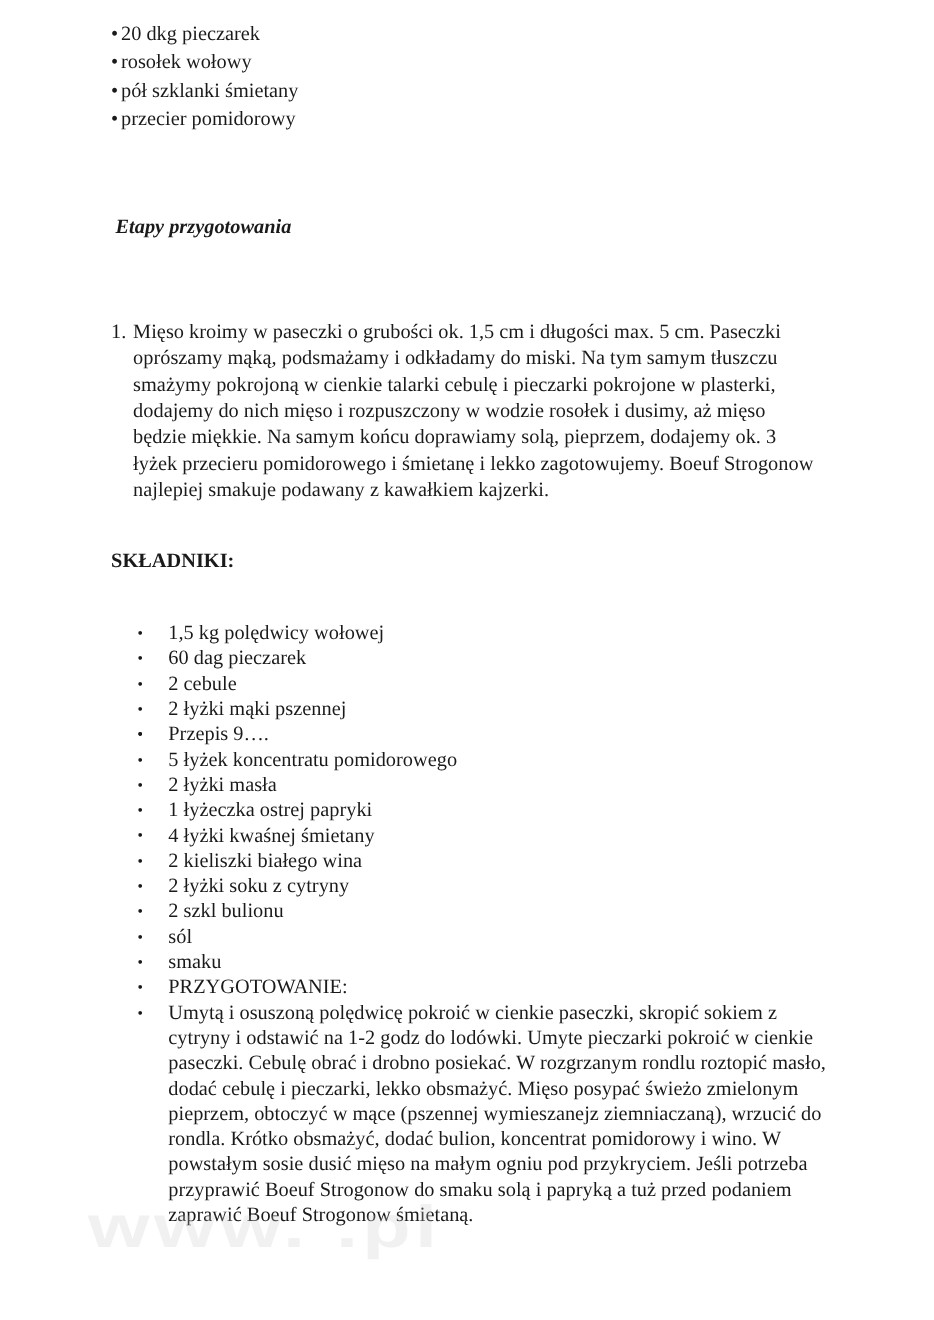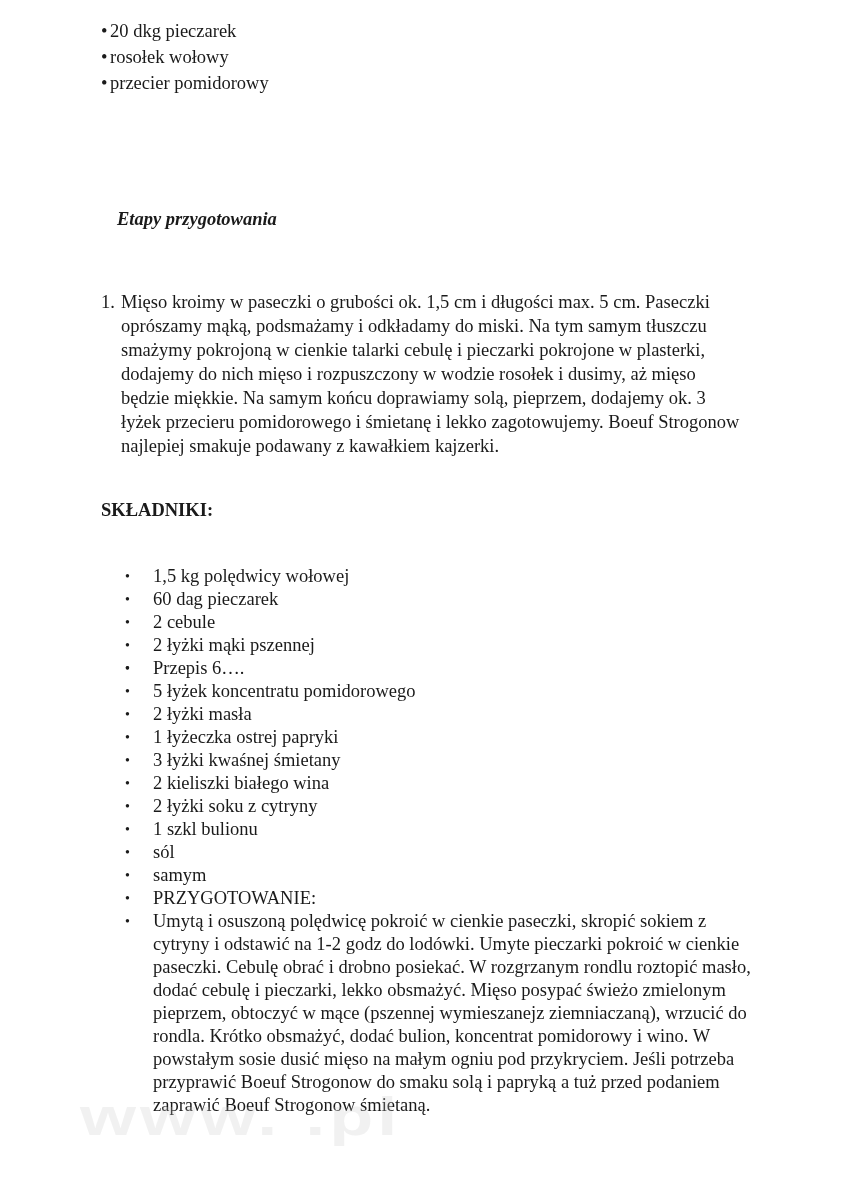--- a/index.html
+++ b/index.html
@@ -37,21 +37,21 @@
       white-space: nowrap;
     }
     .top-list .dot {
       display: inline-block;
       width: 9px;
     }
     .section-heading-italic {
       position: absolute;
       left: 101px;
       top: 193px;
-      margin: 16px;
+      margin: 4px;
       font-size: 18.5px;
       font-weight: bold;
       font-style: italic;
     }
     
     .steps {
       position: absolute;
       left: 101px;
       top: 290px;
       width: 640px;
@@ -124,50 +124,51 @@
     }
   </style>
 </head>
 <body>
 
 <div class="page">
 
   <ul class="top-list">
     <li><span class="dot">•</span><span>20 dkg pieczarek</span></li>
     <li><span class="dot">•</span><span>rosołek wołowy</span></li>
+    <li><span class="dot">•</span><span>pół szklanki śmietany</span></li>
     <li><span class="dot">•</span><span>przecier pomidorowy</span></li>
   </ul>
 
   <h2 class="section-heading-italic">Etapy przygotowania</h2>
 
   <ol class="steps">
     <li>
       <span class="num">1.</span>
       <span>Mięso kroimy w paseczki o grubości ok. 1,5 cm i długości max. 5 cm. Paseczki oprószamy mąką, podsmażamy i odkładamy do miski. Na tym samym tłuszczu smażymy pokrojoną w cienkie talarki cebulę i pieczarki pokrojone w plasterki, dodajemy do nich mięso i rozpuszczony w wodzie rosołek i dusimy, aż mięso będzie miękkie. Na samym końcu doprawiamy solą, pieprzem, dodajemy ok. 3 łyżek przecieru pomidorowego i śmietanę i lekko zagotowujemy. Boeuf Strogonow najlepiej smakuje podawany z kawałkiem kajzerki.</span>
     </li>
   </ol>
 
   <h2 class="section-heading-bold">SKŁADNIKI:</h2>
 
   <ul class="ingredients">
     <li><span class="bullet">•</span><span>1,5 kg polędwicy wołowej</span></li>
     <li><span class="bullet">•</span><span>60 dag pieczarek</span></li>
     <li><span class="bullet">•</span><span>2 cebule</span></li>
     <li><span class="bullet">•</span><span>2 łyżki mąki pszennej</span></li>
     <li><span class="bullet">•</span></li>
-    <li><span class="bullet">•</span><span>Przepis 6….</span></li>
+    <li><span class="bullet">•</span><span>Przepis 9….</span></li>
     <li><span class="bullet">•</span><span>5 łyżek koncentratu pomidorowego</span></li>
     <li><span class="bullet">•</span><span>2 łyżki masła</span></li>
     <li><span class="bullet">•</span><span>1 łyżeczka ostrej papryki</span></li>
-    <li><span class="bullet">•</span><span>3 łyżki kwaśnej śmietany</span></li>
+    <li><span class="bullet">•</span><span>4 łyżki kwaśnej śmietany</span></li>
     <li><span class="bullet">•</span><span>2 kieliszki białego wina</span></li>
     <li><span class="bullet">•</span><span>2 łyżki soku z cytryny</span></li>
-    <li><span class="bullet">•</span><span>1 szkl bulionu</span></li>
+    <li><span class="bullet">•</span><span>2 szkl bulionu</span></li>
     <li><span class="bullet">•</span><span>sól</span></li>
-    <li><span class="bullet">•</span><span>samym</span></li>
+    <li><span class="bullet">•</span><span>smaku</span></li>
     <li><span class="bullet">•</span><span class="bold">PRZYGOTOWANIE:</span></li>
     <li>
         <span class="bullet">•</span>
         <div class="prep-text">Umytą i osuszoną polędwicę pokroić w cienkie paseczki, skropić sokiem z cytryny i odstawić na 1-2 godz do lodówki. Umyte pieczarki pokroić w cienkie paseczki. Cebulę obrać i drobno posiekać. W rozgrzanym rondlu roztopić masło, dodać cebulę i pieczarki, lekko obsmażyć. Mięso posypać świeżo zmielonym pieprzem, obtoczyć w mące (pszennej wymieszanejz ziemniaczaną), wrzucić do rondla. Krótko obsmażyć, dodać bulion, koncentrat pomidorowy i wino. W powstałym sosie dusić mięso na małym ogniu pod przykryciem. Jeśli potrzeba przyprawić Boeuf Strogonow do smaku solą i papryką a tuż przed podaniem zaprawić Boeuf Strogonow śmietaną.</div>
       </li>
   </ul>
 
   <div class="watermark">www.                    .pl</div>
 </div>
 

